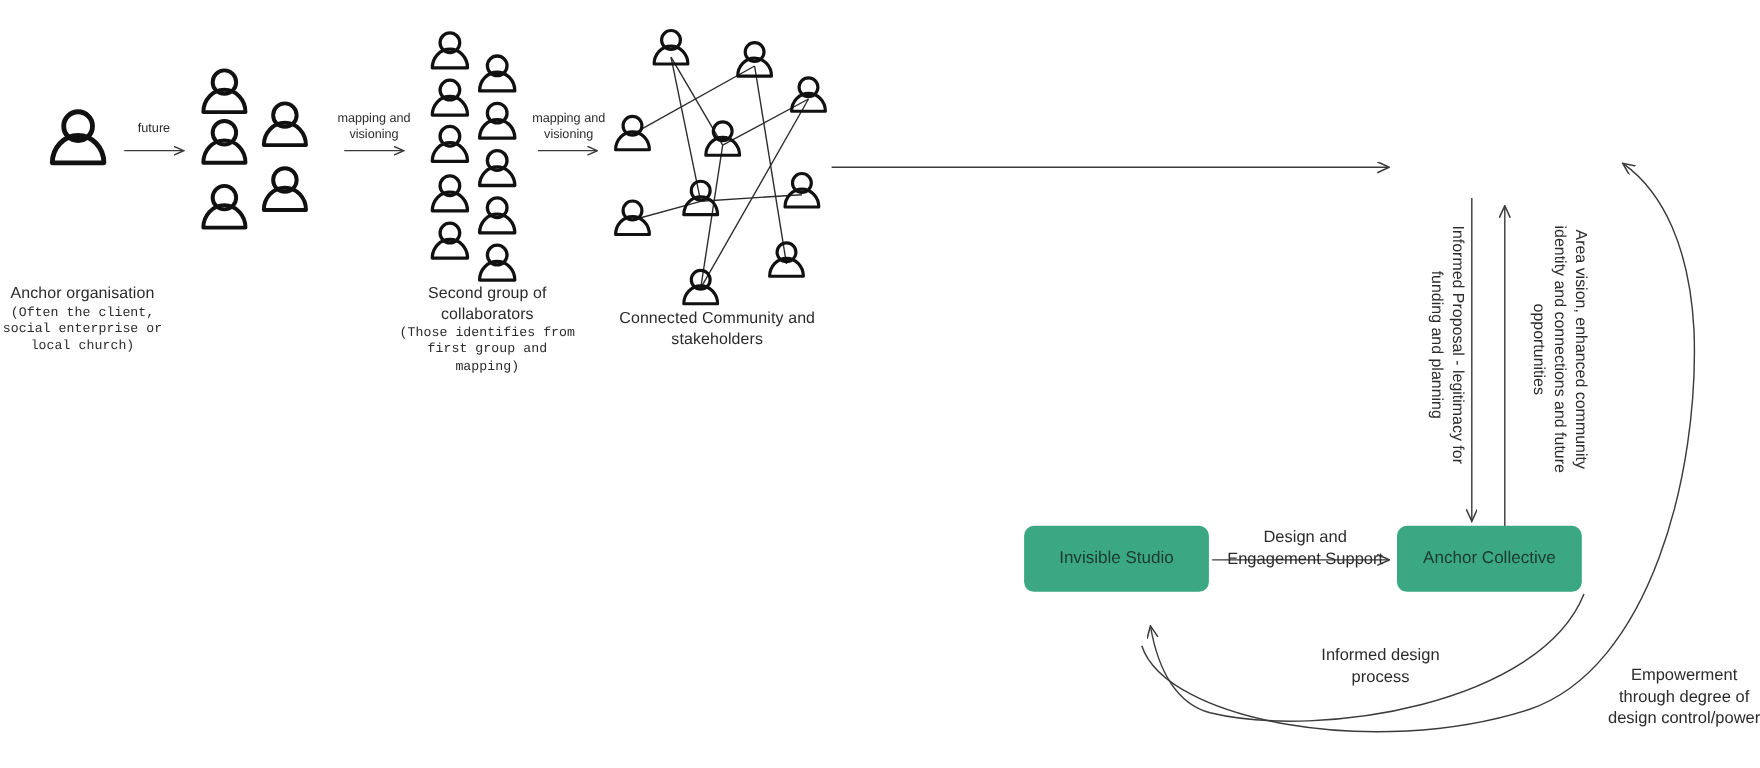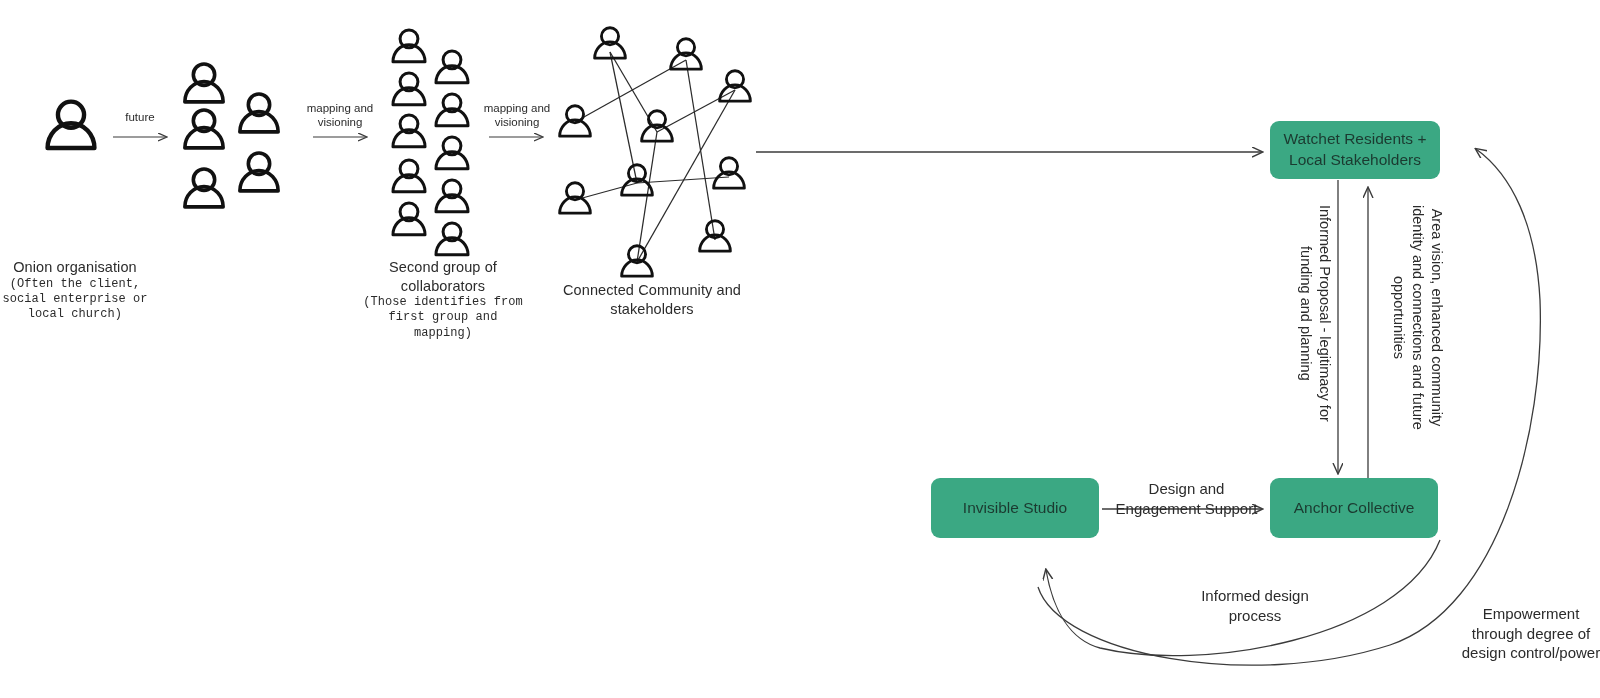--- a/index.html
+++ b/index.html
@@ -187,21 +187,21 @@
       <path d="M 1440 540 C 1400 640 1200 672 1100 648 C 1070 640 1053 610 1046 570" fill="none" stroke="#3b3b3b" stroke-width="1.3" marker-end="url(#arrow-md)"></path>
     </g>
 
     <g>
       <path d="M 1038 587 C 1060 655 1250 690 1390 645 C 1500 608 1545 430 1540 300 C 1536 225 1512 175 1476 149" fill="none" stroke="#3b3b3b" stroke-width="1.3" marker-end="url(#arrow-md)"></path>
     </g>
 
   </svg>
 
   <div class="stage-caption" style="left:0px; top:258px; width:150px;">
-    <span class="cap-title">Onion organisation</span>
+    <span class="cap-title">Anchor organisation</span>
     <span class="cap-sub">(Often the client, social enterprise or local church)</span>
   </div>
 
 
   <div class="stage-caption" style="left:558px; top:281px; width:188px;">
     <span class="cap-title">Connected Community and stakeholders</span>
   </div>
 
   <div class="stage-caption" style="left:358px; top:258px; width:170px;">
     <span class="cap-title">Second group of collaborators</span>
@@ -213,23 +213,20 @@
   </div>
 
   <div class="flow-label" style="left:300px; top:101px; width:80px;">
     <span>mapping and visioning</span>
   </div>
 
   <div class="flow-label" style="left:477px; top:101px; width:80px;">
     <span>mapping and visioning</span>
   </div>
 
-  <div class="node-box" style="left: 1270px; top: 121px; width: 170px; height: 58px; background: rgb(59, 168, 131);">
-    <span>Watchet Residents + Local Stakeholders</span>
-  </div>
 
   <div class="node-box" style="left: 931px; top: 478px; width: 168px; height: 60px; background: rgb(59, 168, 131);">
     <span>Invisible Studio</span>
   </div>
 
   <div class="node-box" style="left: 1270px; top: 478px; width: 168px; height: 60px; background: rgb(59, 168, 131);">
     <span>Anchor Collective</span>
   </div>
 
   <div class="edge-label" style="left:1104px; top:461px; width:165px;">

